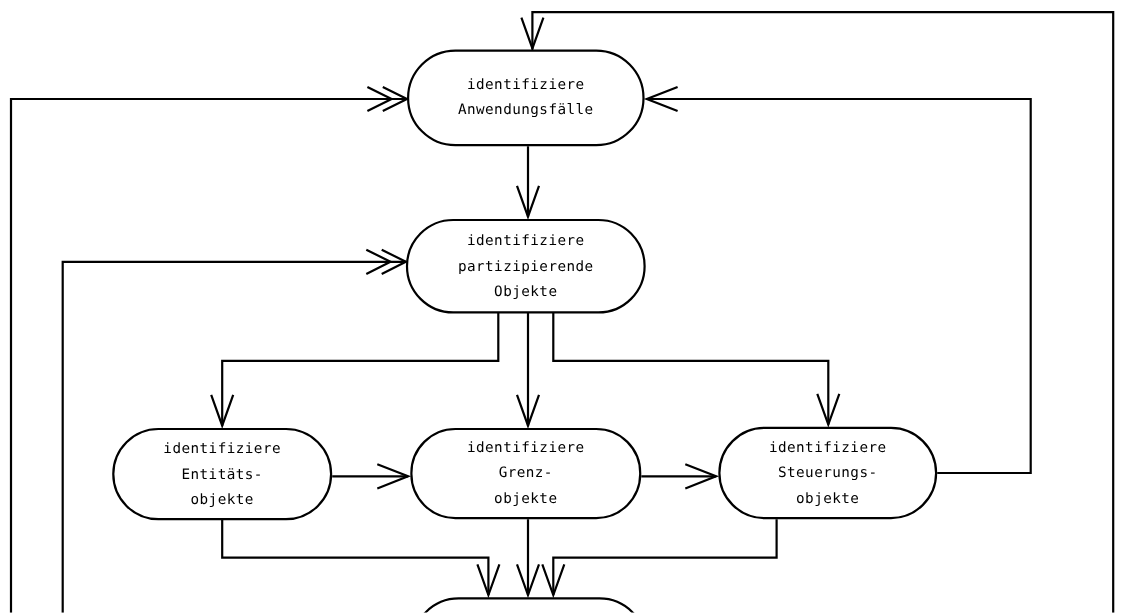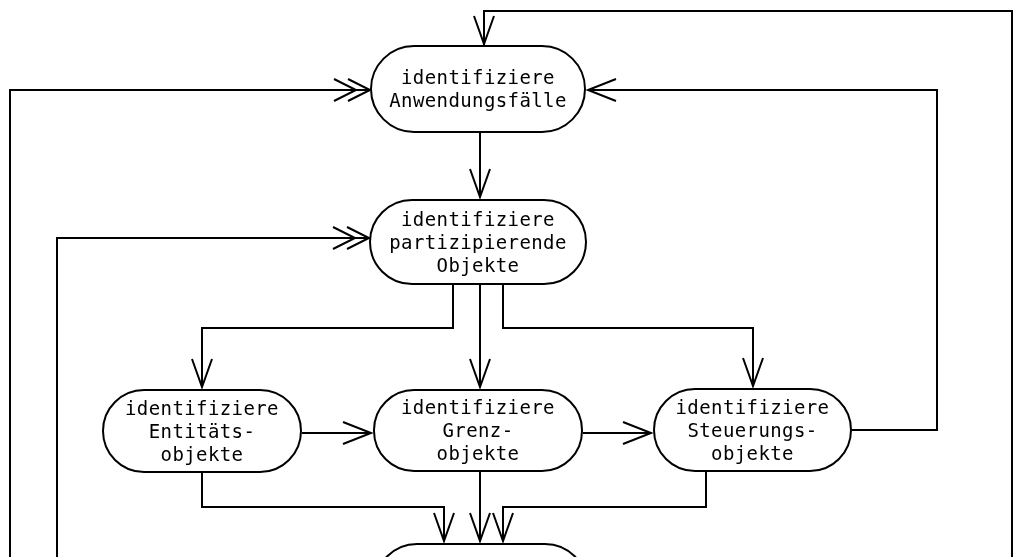--- a/index.html
+++ b/index.html
@@ -17,21 +17,21 @@
   }
   .node{
     position:absolute;
     display:flex;align-items:center;justify-content:center;
     text-align:center;
     background:#ffffff;
     border:2px solid #000000;
     box-sizing:border-box;
   }
   .node-label{
-    font-size:19px;
+    font-size:13px;
     line-height:23px;
     letter-spacing:0.4px;
     color:#000000;
     white-space:pre-line;
   }
 </style>
 </head>
 <body>
 
 <div class="canvas">

